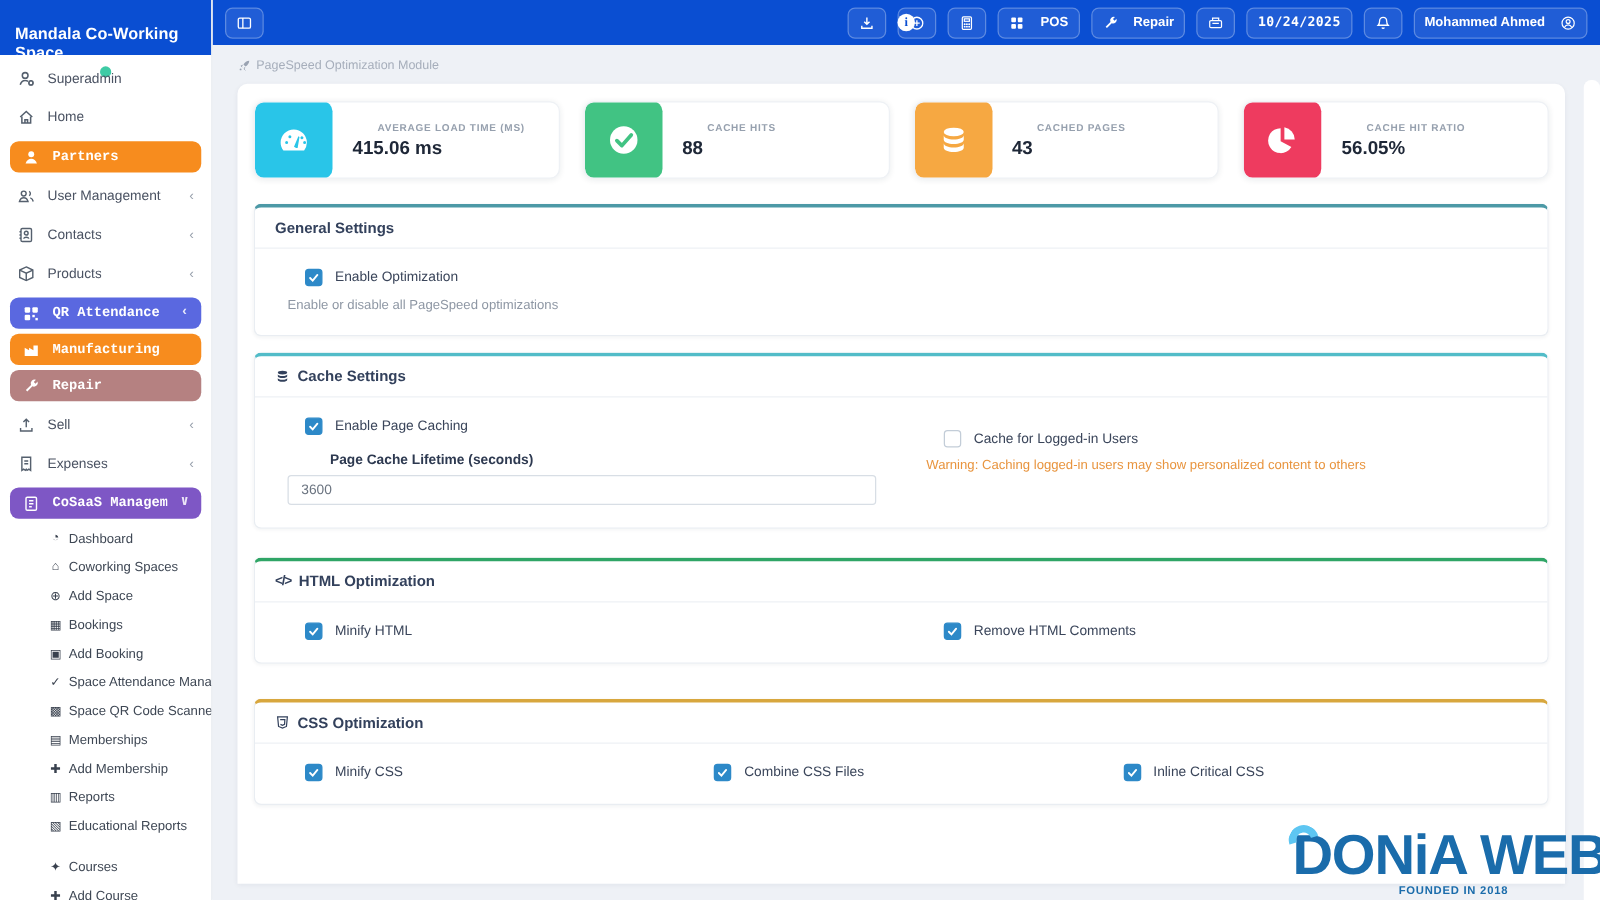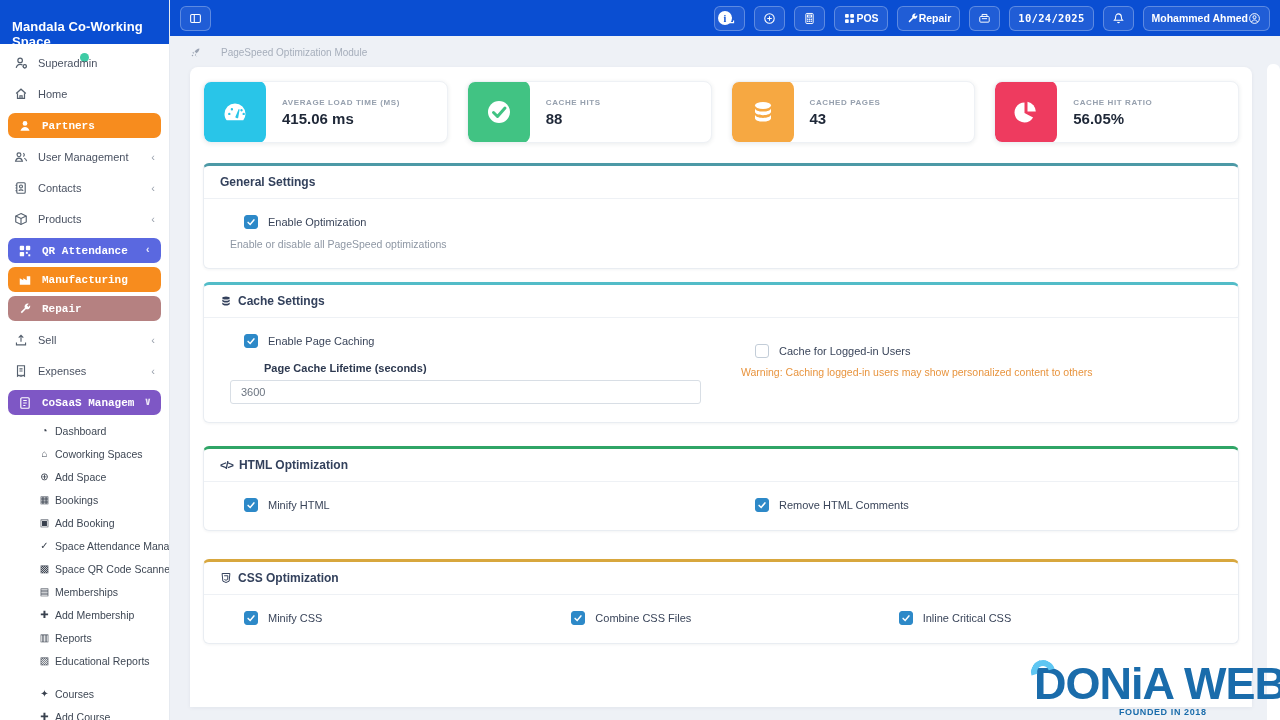--- a/index.html
+++ b/index.html
@@ -21,47 +21,47 @@
   .pill-rose   { background:#b58181; }
   .pill-purple { background:#7e57c5; }
   .sicon { width:14px; height:14px; flex:0 0 14px; display:flex; align-items:center; justify-content:center; }
   .sicon svg { width:14px; height:14px; }
   .sub { height:23px; padding:0 8px 0 38px; display:flex; align-items:center; gap:4px; font-size:10.5px; color:#3e4754; cursor:pointer; white-space:nowrap; }
   .sub .g { font-size:10px; width:13px; flex:0 0 13px; text-align:center; color:#39414e; }
   .sub-gap { height:10px; }
 
   
   .topbar { position:fixed; left:170px; top:0; right:0; height:36px; background:#0a4ed2; display:flex; align-items:center; padding:0 10px; z-index:5; }
-  .tb-btn { height:25px; min-width:25px; padding:0 8px; border-radius:6px; background:rgba(255,255,255,.09); border:1px solid rgba(255,255,255,.28); color:#fff; font-size:10.5px; font-weight:600; display:flex; align-items:center; gap:0; cursor:pointer; }
+  .tb-btn { height:25px; min-width:25px; padding:0 8px; border-radius:6px; background:rgba(255,255,255,.09); border:1px solid rgba(255,255,255,.28); color:#fff; font-size:10.5px; font-weight:600; display:flex; align-items:center; gap:12px; cursor:pointer; }
   .tb-btn svg { width:13px; height:13px; }
   .tb-center { position:absolute; left:50%; transform:translateX(-50%); }
   .tb-info { width:14px; height:14px; border-radius:50%; background:#fff; color:#0a4ed2; font-size:10px; font-weight:700; display:flex; align-items:center; justify-content:center; font-family:"Liberation Serif", serif; }
   .tb-right { margin-left:auto; display:flex; align-items:center; gap:9px; }
   .tb-date { font-family:"DejaVu Sans Mono", monospace; font-weight:700; font-size:10.5px; letter-spacing:.3px; }
 
   
   .page { position:fixed; left:170px; top:36px; right:0; bottom:0; background:#eef1f6; overflow:hidden; }
   .page-head { padding:11px 20px 9px; display:flex; align-items:center; gap:8px; }
   .pg-title { font-size:17px; font-weight:700; color:#2e3b5e; }
-  .pg-badge { display:flex; align-items:center; gap:20px; color:#a6aebb; font-size:10px; }
+  .pg-badge { display:flex; align-items:center; gap:4px; color:#a6aebb; font-size:10px; }
   .pg-badge svg { width:11px; height:11px; }
 
   .wrapper { margin:0 28px 0 20px; background:#fff; border-radius:8px 8px 0 0; padding:14px 13px 10px; box-shadow:0 1px 4px rgba(25,39,60,.06); min-height:640px; }
 
   
   .stats { display:grid; grid-template-columns:repeat(4,1fr); gap:19px; }
   .stat { height:62px; border-radius:8px; background:#fff; border:1px solid #eef1f5; box-shadow:0 1px 5px rgba(25,39,60,.09); display:flex; align-items:center; overflow:hidden; }
   .stat-ic { width:62px; height:62px; flex:0 0 62px; border-radius:8px; display:flex; align-items:center; justify-content:center; }
   .stat-ic svg { width:32px; height:32px; }
   .st-cyan  { background:#29c5e8; color:#29c5e8; }
   .st-green { background:#41c383; color:#41c383; }
   .st-orange{ background:#f6a842; color:#f6a842; }
   .st-pink  { background:#ee3b5f; color:#ee3b5f; }
   .stat-tx { padding-left:16px; }
-  .stat-lb { font-size:8px; font-weight:700; letter-spacing:.6px; color:#96a0ae; }
+  .stat-lb { font-size:8px; font-weight:700; letter-spacing:.6px; color:#96a0ae;margin-left:20px; }
   .stat-vl { font-size:15px; font-weight:700; color:#1e2737; margin-top:3px; }
 
   
   .sec { background:#fff; border:1px solid #e9edf2; border-radius:6px; box-shadow:0 1px 3px rgba(20,30,50,.05); }
   .sec-head { padding:9px 16px; border-bottom:1px solid #eef1f5; font-size:12px; font-weight:700; color:#33415c; display:flex; align-items:center; gap:6px; }
   .sec-head svg { width:12px; height:12px; }
   .code-gl { font-size:11px; font-weight:700; color:#33415c; letter-spacing:-1px; }
   .sec-body { padding:16px 26px 18px; }
   .s-general { margin-top:20px; border-top:3px solid #4c99a6; }
   .s-cache   { margin-top:13px; border-top:3px solid #52bcc8; }

